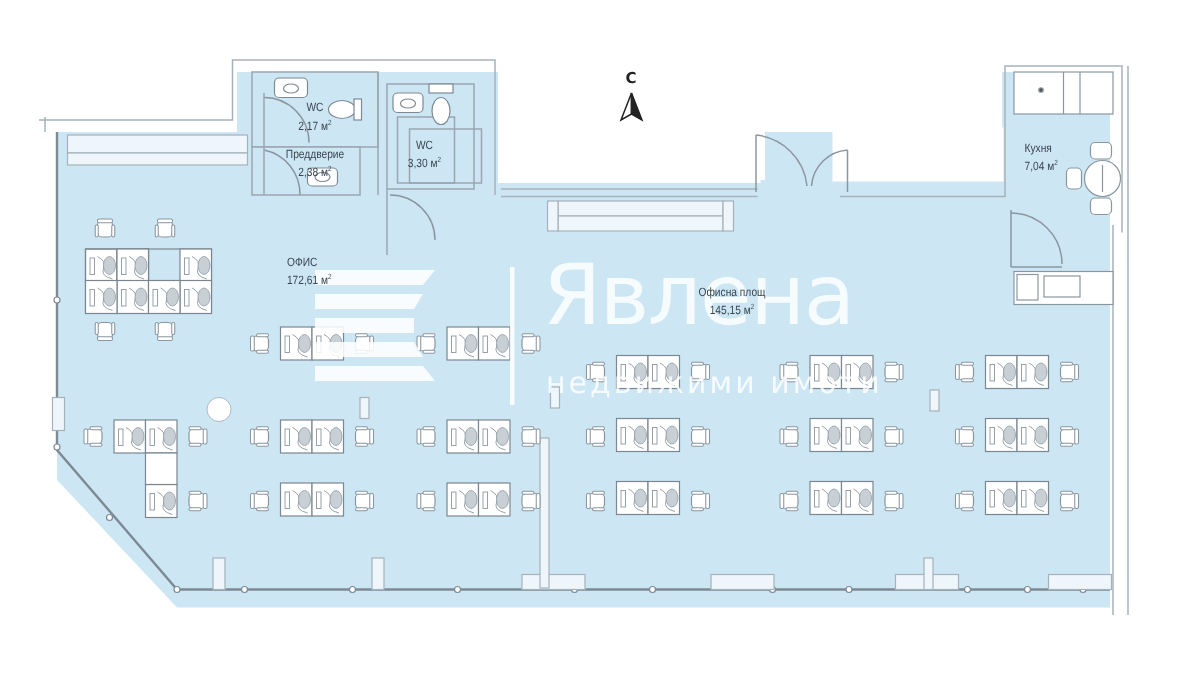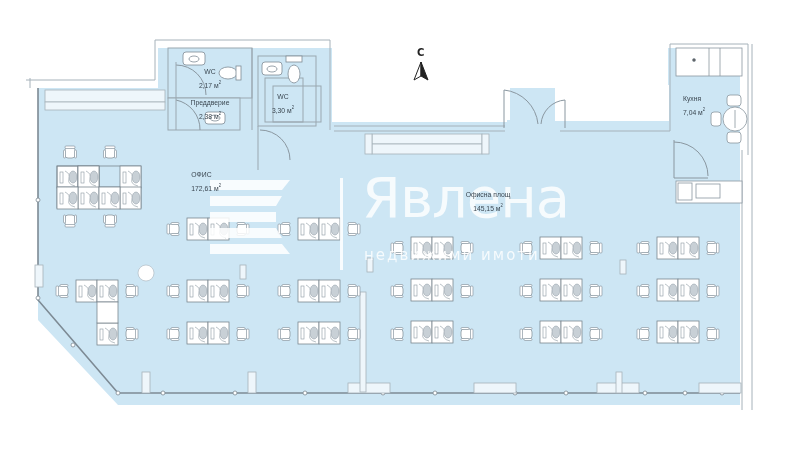--- a/index.html
+++ b/index.html
@@ -3,21 +3,21 @@
 <meta charset="utf-8">
 <style>
   html,body{margin:0;padding:0;background:#ffffff;}
   body{width:800px;height:450px;overflow:hidden;position:relative;font-family:"Liberation Sans",sans-serif;}
   #plan{position:absolute;left:0;top:0;width:800px;height:450px;}
   .lbl{position:absolute;font-family:"Liberation Sans",sans-serif;font-size:8px;color:#3a4650;line-height:10px;text-align:center;white-space:nowrap;transform:scaleX(0.85);}
   .lbl sup{font-size:5px;}
   .compass-letter{position:absolute;font-family:"DejaVu Sans",sans-serif;font-weight:bold;font-size:10px;color:#222;}
   .wm{position:absolute;color:rgba(255,255,255,0.82);font-family:"DejaVu Sans",sans-serif;}
   .wm-title{left:362px;top:166px;font-size:56px;letter-spacing:-1px;font-weight:normal;line-height:64px;}
-  .wm-sub{left:364px;top:243px;font-size:15px;letter-spacing:2px;line-height:24px;}
+  .wm-sub{left:364px;top:243px;font-size:20px;letter-spacing:2px;line-height:24px;}
   .wm-logo{position:absolute;left:210px;top:180px;width:90px;height:82px;}
   .wm-bar{position:absolute;left:340px;top:178px;width:3px;height:92px;background:rgba(255,255,255,0.85);}
 </style>
 </head>
 <body>
 
 <svg id="plan" viewBox="0 0 800 450" xmlns="http://www.w3.org/2000/svg">
   <defs>
     <g id="chair">
       <rect x="-5" y="-6" width="10" height="11" rx="3" fill="#fff" stroke="#8a97a0" stroke-width="0.8"></rect>

